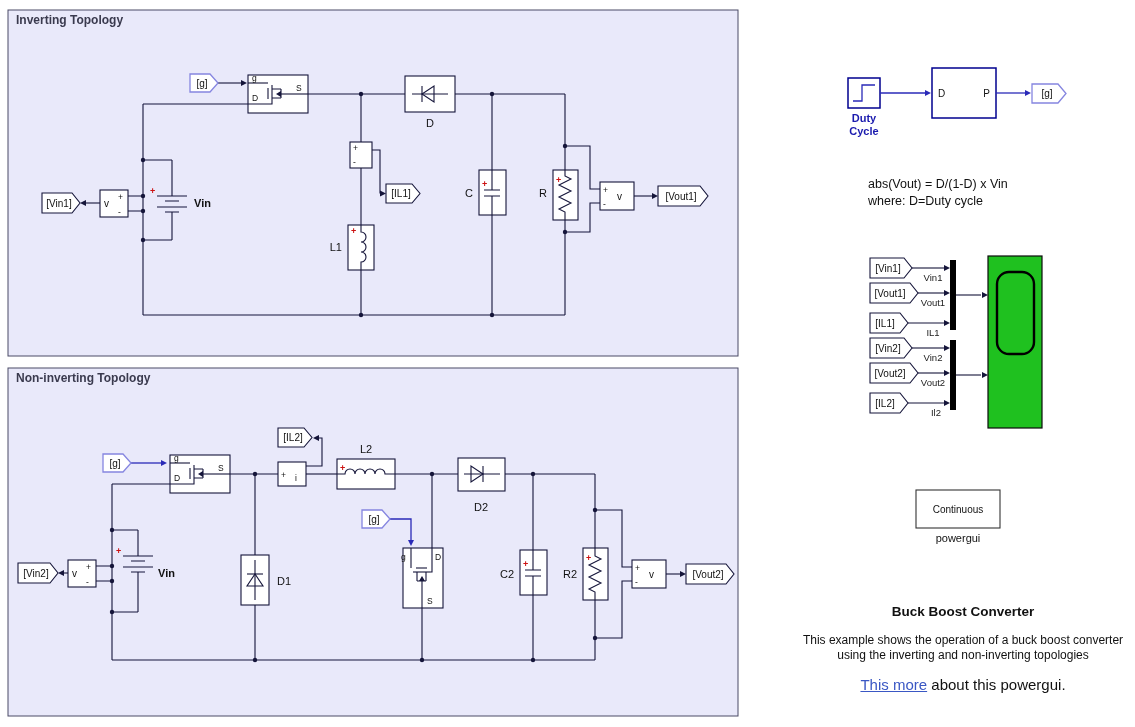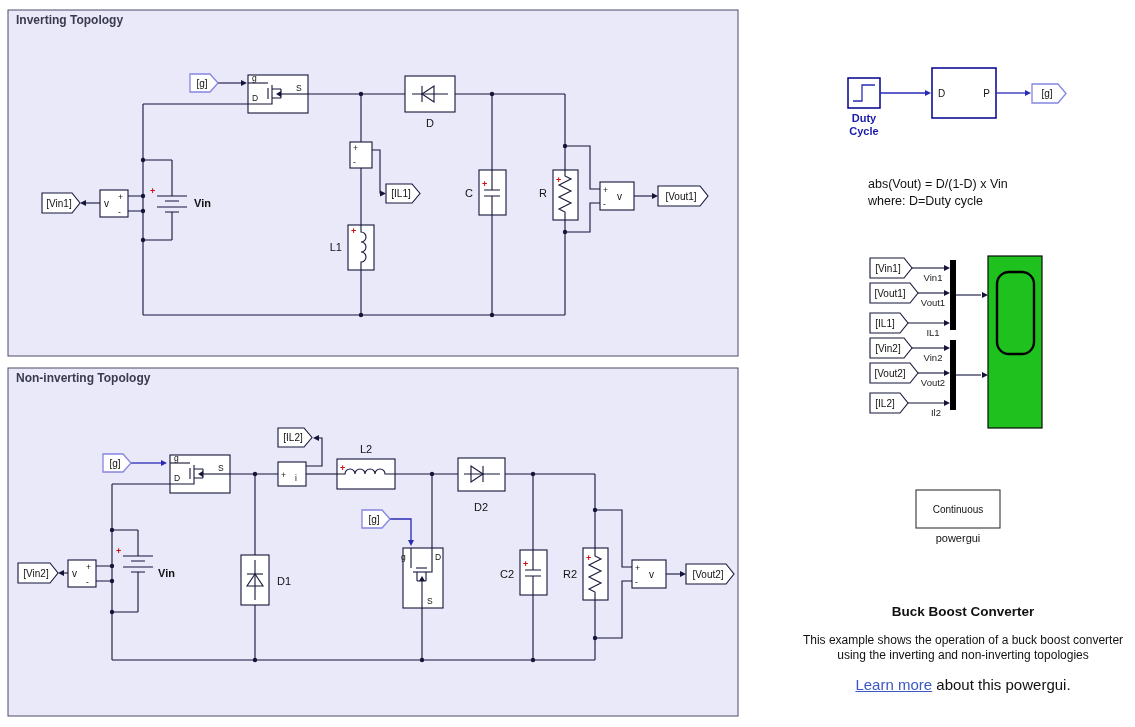--- a/index.html
+++ b/index.html
@@ -419,15 +419,15 @@
 </div>
 
 <div class="abs bbc-title" style="left:781px;top:604px;width:364px">Buck Boost Converter</div>
 
 <div class="abs desc" style="left:781px;top:633px;width:364px">
   <div>This example shows the operation of a buck boost converter</div>
   <div>using the inverting and non-inverting topologies</div>
 </div>
 
 <div class="abs learn" style="left:781px;top:676px;width:364px">
-  <a>Learn more</a><span> about this powergui.</span>
+  <a>This more</a><span> about this powergui.</span>
 </div>
 </div>
 
 </body></html>

